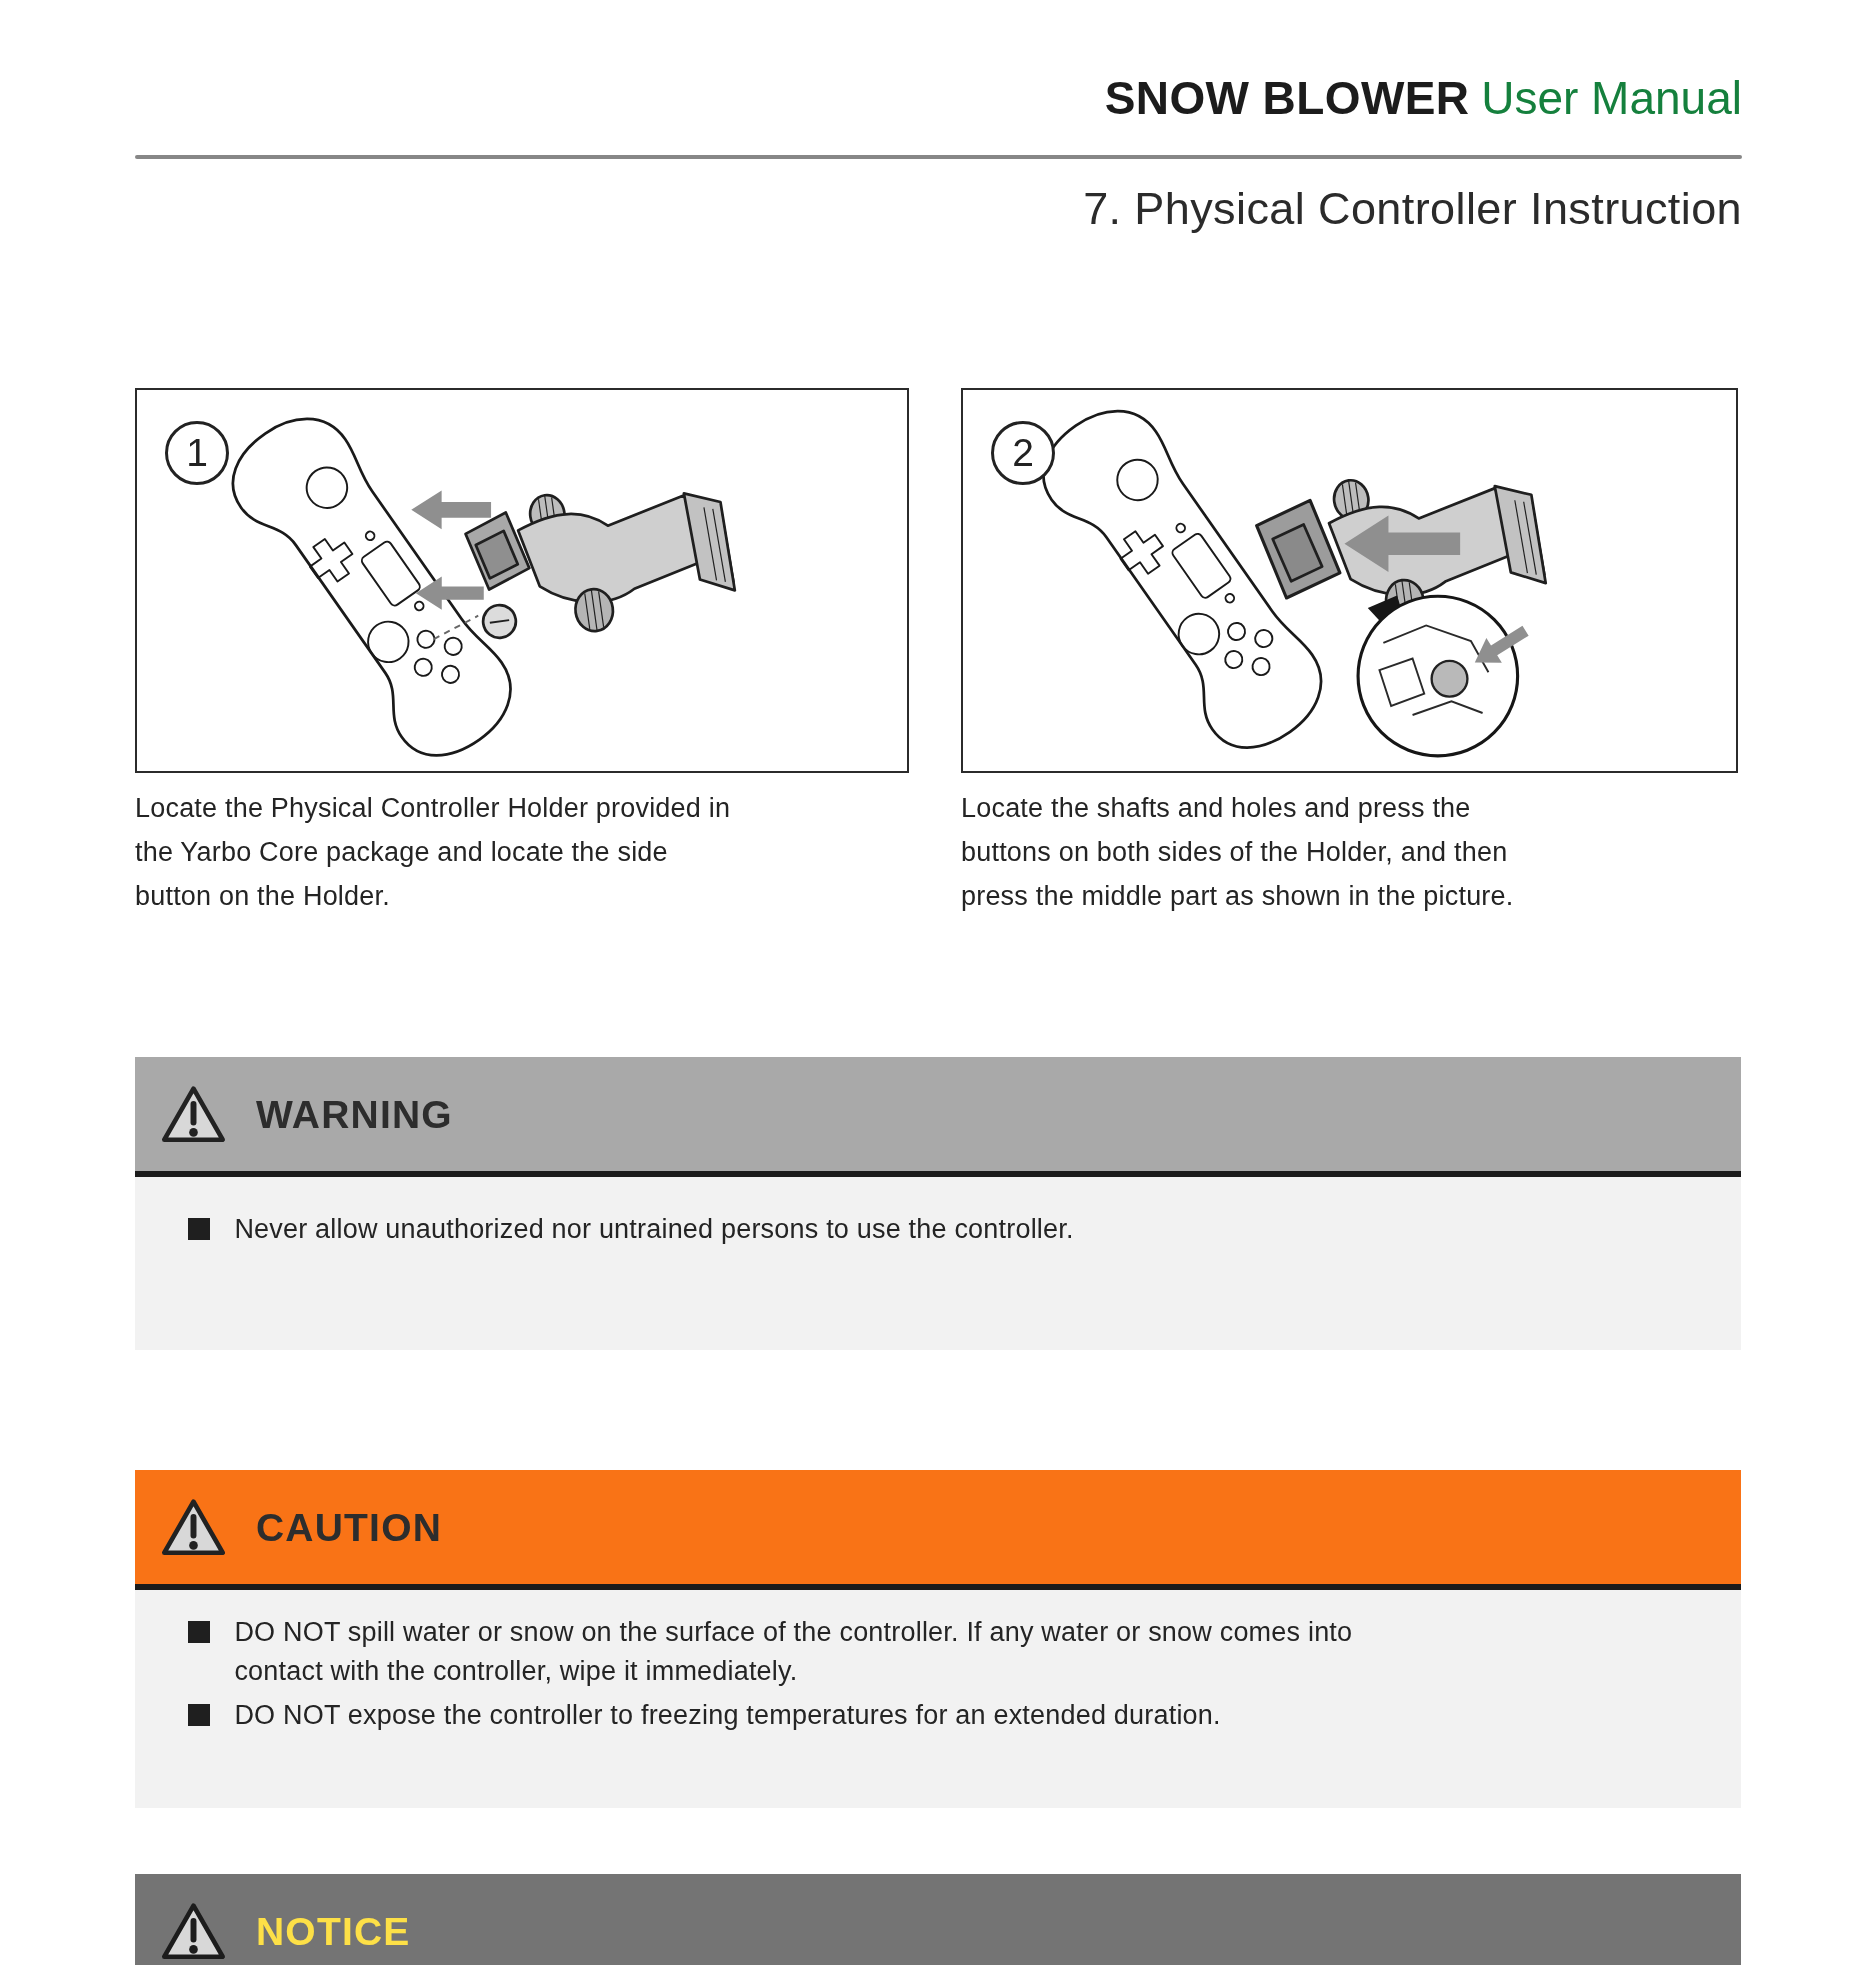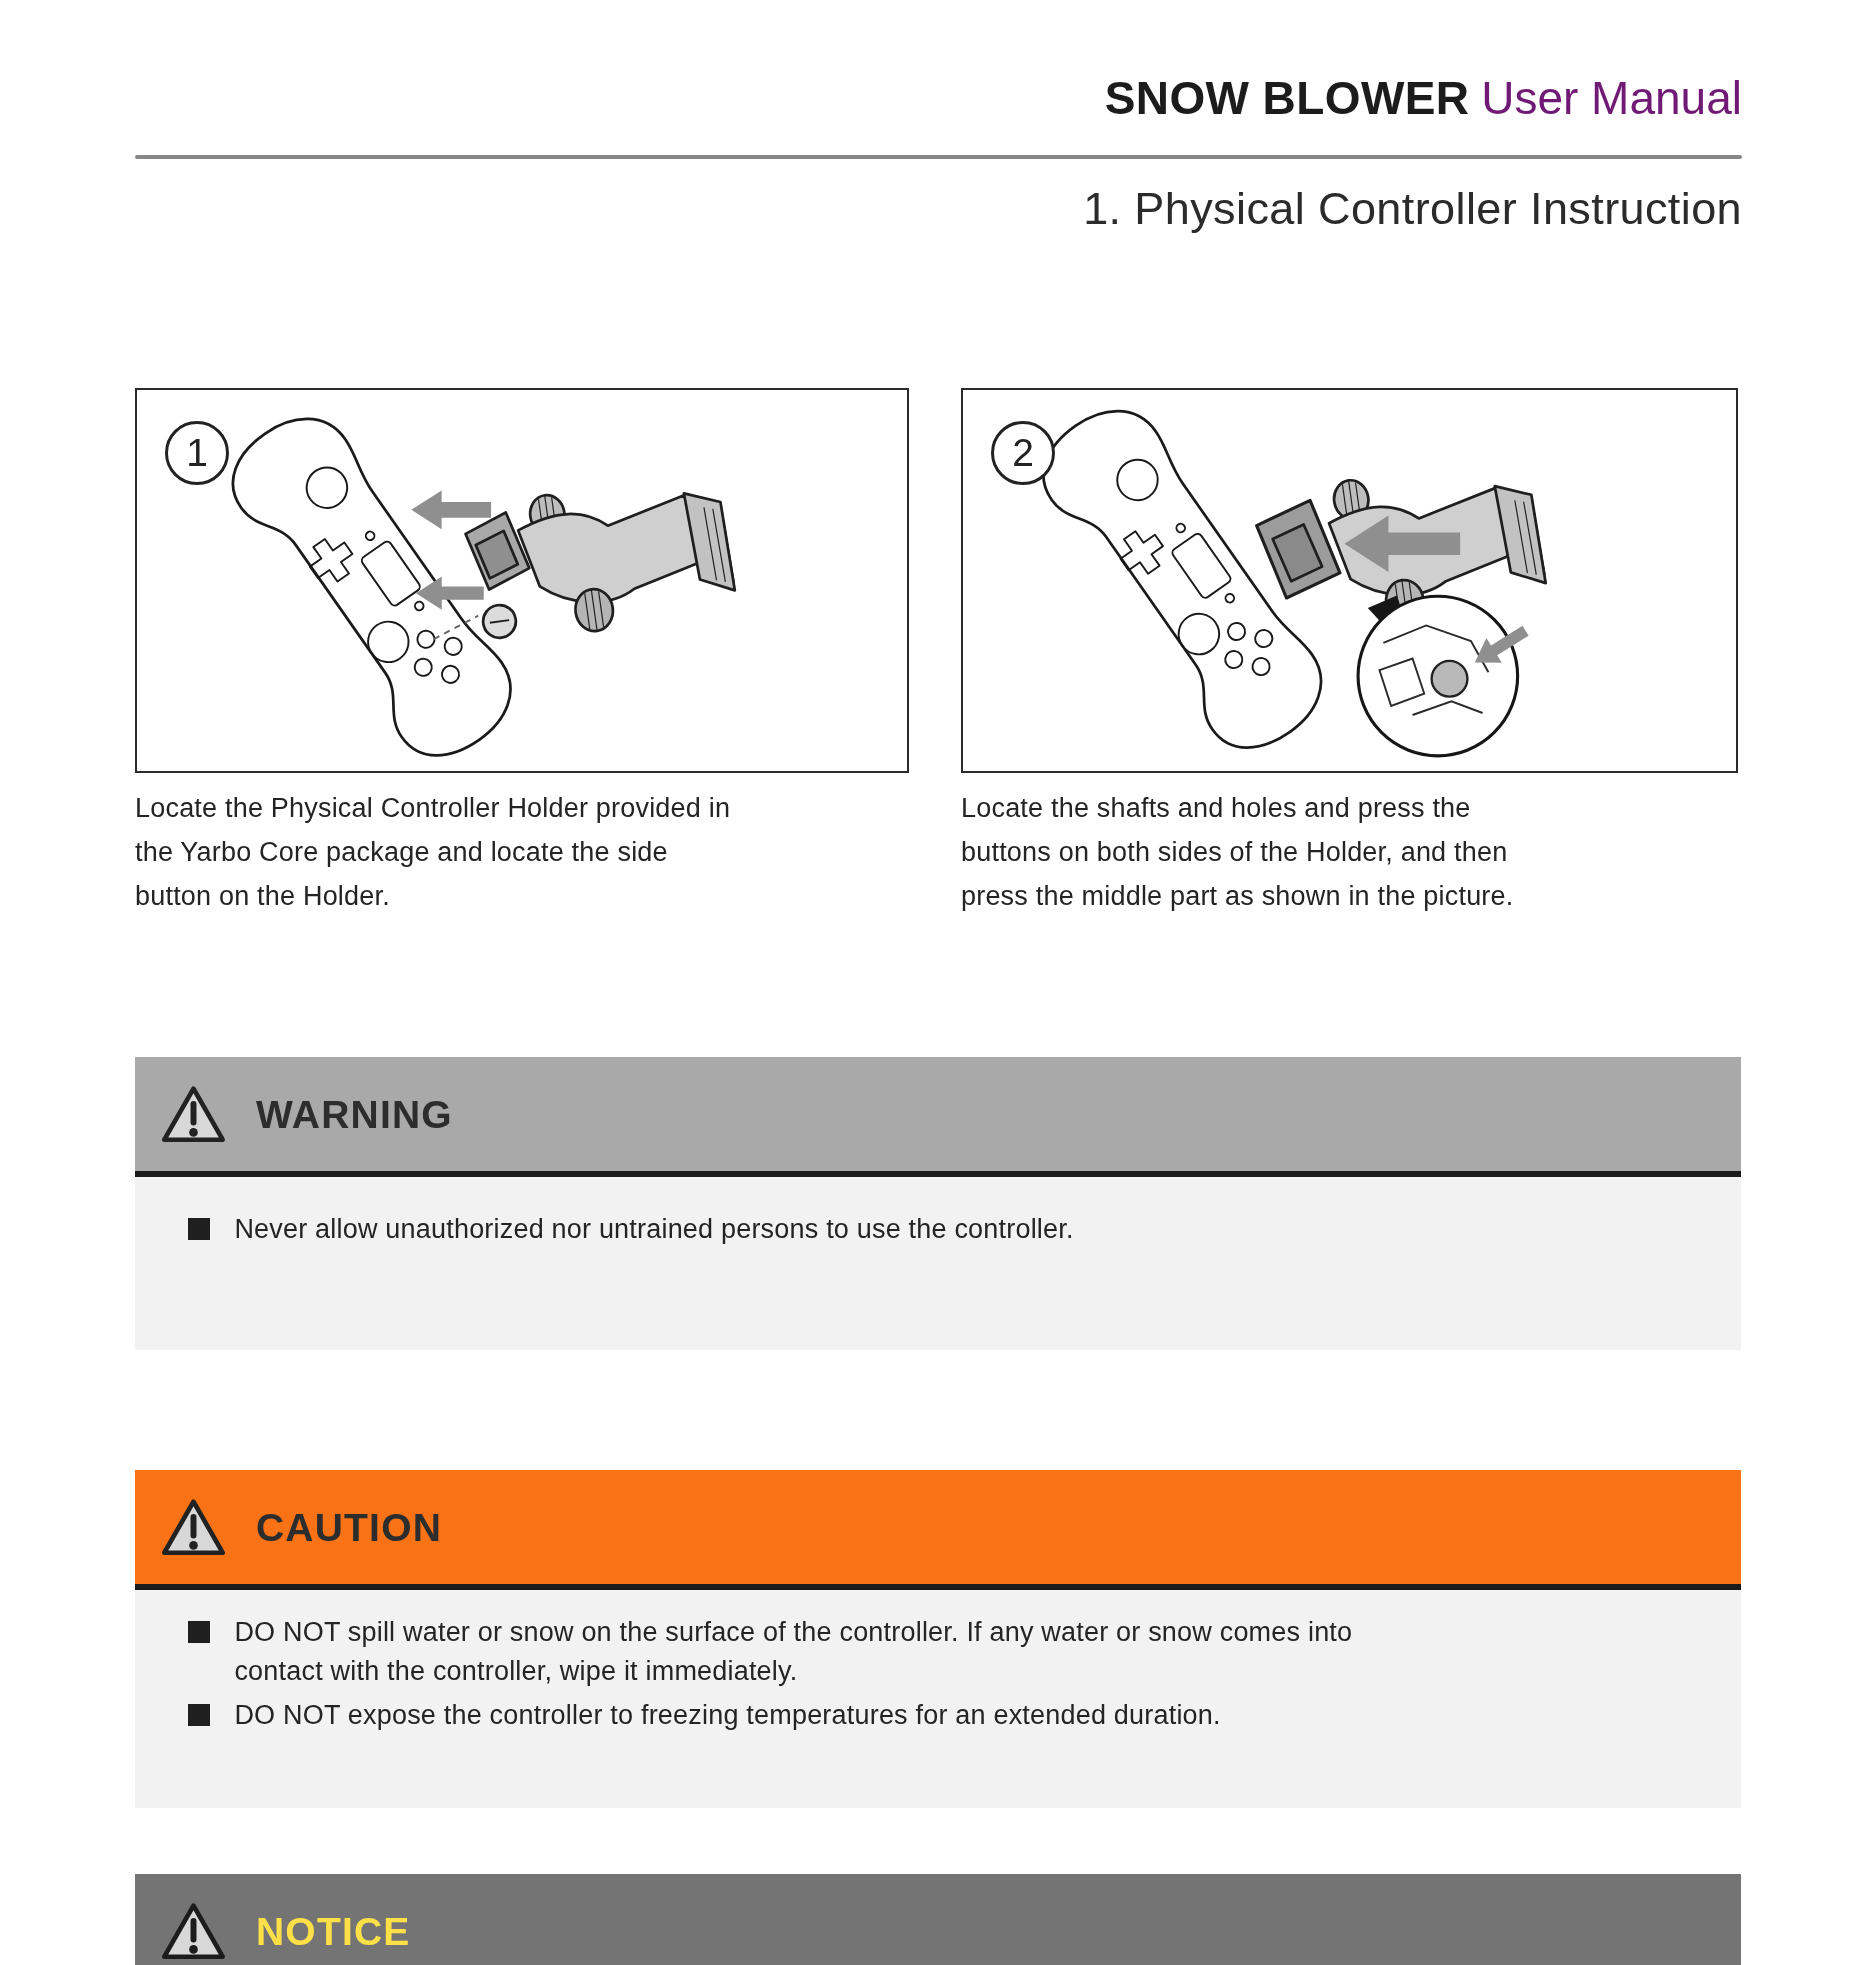--- a/index.html
+++ b/index.html
@@ -2,21 +2,21 @@
 <html style="font-size:6.3px"><head>
 <meta charset="utf-8">
 <style>
   html,body{margin:0;padding:0;background:#ffffff;}
   .page{position:relative;width:1872px;height:2540px;background:#ffffff;overflow:hidden;
         font-family:"Liberation Sans",sans-serif;color:#262626;}
 
   
   .hdr{position:absolute;top:75px;right:130px;font-size:46px;line-height:1;color:#1c1c1c;white-space:nowrap;}
   .hdr .brand{font-weight:700;letter-spacing:0.4px;}
-  .hdr .manual{font-weight:400;margin-left:11.8px;color:#701a75;}
+  .hdr .manual{font-weight:400;margin-left:11.8px;color:#15803d;}
   .rule{position:absolute;left:135px;top:155px;width:1607px;height:4.3px;border-radius:2.4px;background:#878787;}
   .section-title{position:absolute;top:186px;right:130px;font-size:45px;line-height:1;color:#2b2b2b;white-space:nowrap;letter-spacing:0.4px;}
 
   
   .figbox{position:absolute;top:388px;height:385px;border:2px solid #2b2b2b;background:#fff;box-sizing:border-box;}
   .figbox.f1{left:135px;width:774px;}
   .figbox.f2{left:961px;width:777px;}
   .fig-num{position:absolute;left:28px;top:31px;width:58px;height:58px;border:3.5px solid #222;
            border-radius:50%;display:flex;align-items:center;justify-content:center;
            font-size:39px;color:#222;background:#fff;z-index:2;}
@@ -47,21 +47,21 @@
 </style>
 </head>
 <body>
 
 <div class="page">
 
   <div class="hdr">
     <span class="brand">SNOW BLOWER</span><span class="manual">User Manual</span>
   </div>
   <div class="rule" style="background-color: rgb(135, 135, 135);"></div>
-  <div class="section-title">1. Physical Controller Instruction</div>
+  <div class="section-title">7. Physical Controller Instruction</div>
 
   <div class="figbox f1">
     <div class="fig-num">1</div>
     <svg class="art" viewBox="0 0 1969 979" aria-hidden="true">
       <defs>
         <g id="ctrl-art" stroke="#1a1a1a" stroke-width="7" fill="#ffffff" stroke-linejoin="round">
           <path d="M150 40 C60 40 20 120 20 200 C20 290 60 360 140 360 C210 360 230 300 300 300 L700 300 C770 300 790 360 860 360 C940 360 980 290 980 200 C980 120 940 40 850 40 C800 40 760 60 700 60 L300 60 C240 60 200 40 150 40 Z"></path>
           <circle cx="225" cy="150" r="52" fill="none" stroke-width="5"></circle>
           <circle cx="640" cy="248" r="52" fill="none" stroke-width="5"></circle>
           <path d="M330 230 h36 v-36 h36 v36 h36 v36 h-36 v36 h-36 v-36 h-36 z" fill="none" stroke-width="5"></path>

